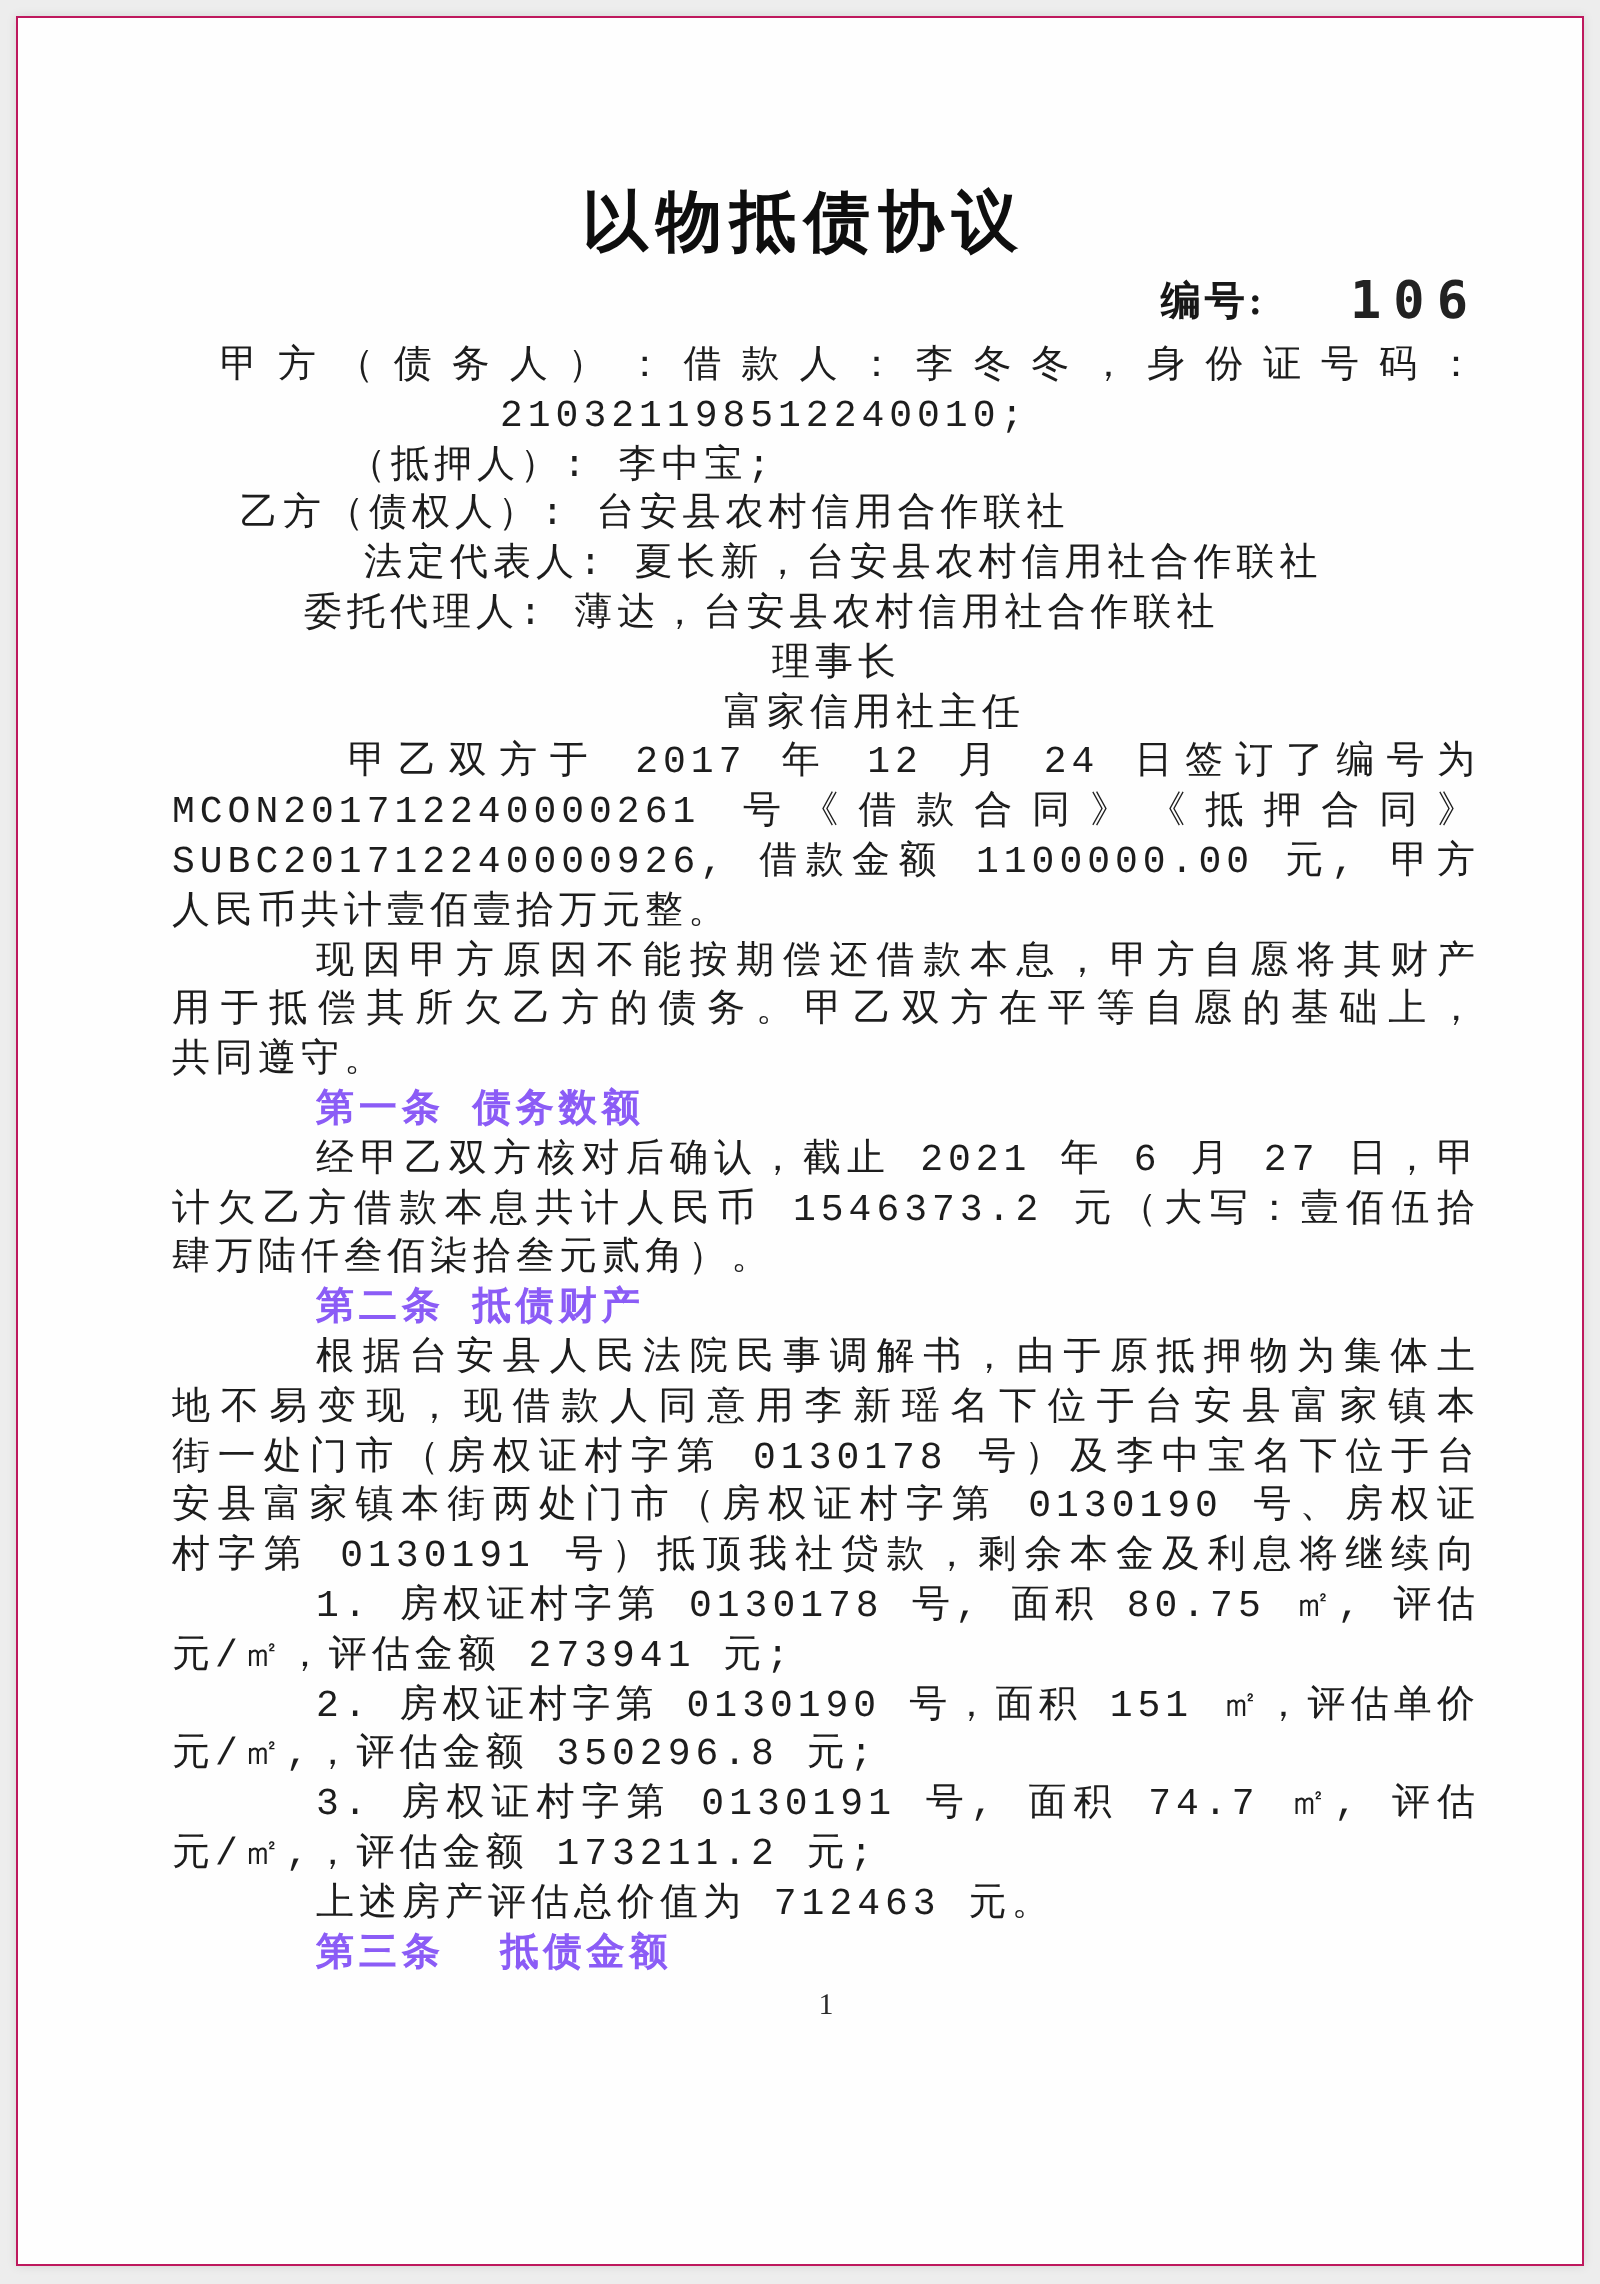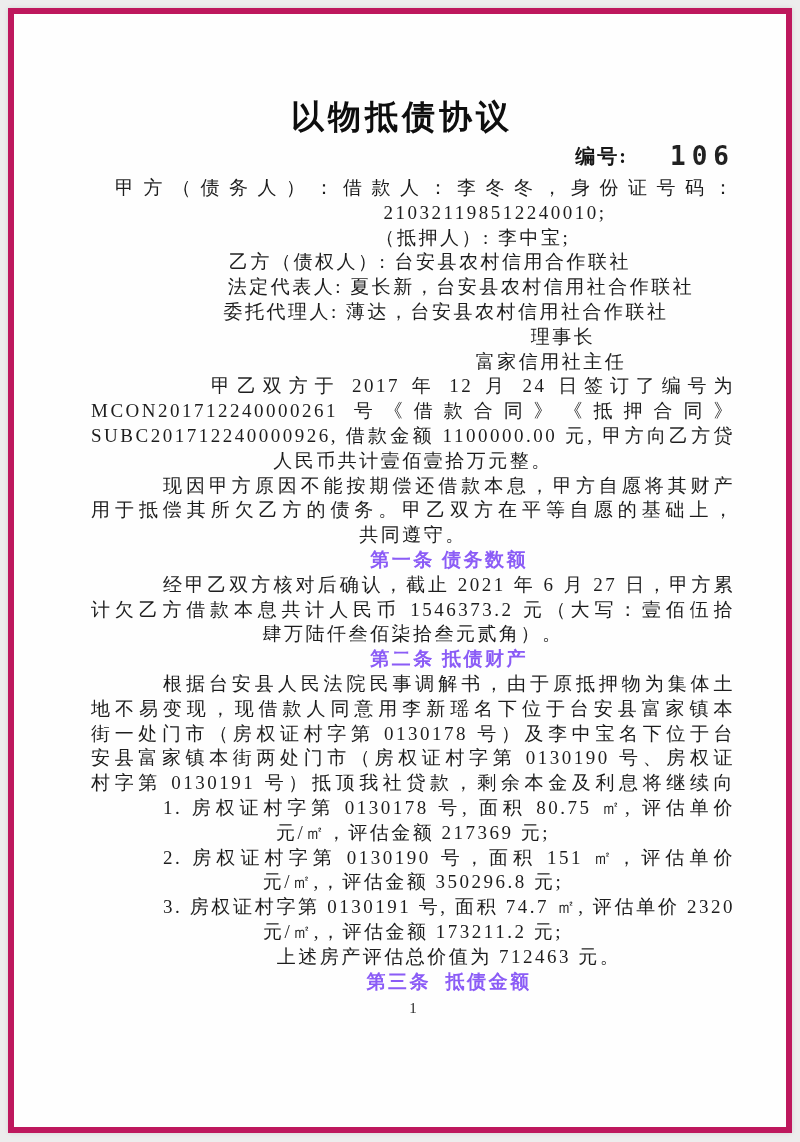--- a/index.html
+++ b/index.html
@@ -11,21 +11,21 @@
   .stage {
     position: relative;
     width: 800px; height: 1142px;
     overflow: hidden;
   }
   .page {
     position: absolute;
     left: 8px; top: 8px; right: 8px; bottom: 9px;
     background: #fefefe;
     box-shadow: 0 0 5px rgba(0,0,0,0.10);
-    border: 6px solid #be185d;
+    border: 1px solid #be185d;
     box-sizing: border-box;
     padding: 0 51px 0 77px; 
     color: #1f1f1f;
   }
   .doc-title {
     margin-top: 82px;
     height: 42px;
     line-height: 42px;
     text-align: center;
     font-size: 33px;
@@ -52,43 +52,42 @@
     display: inline-block;
     margin-left: 38px;
     font-family: "DejaVu Sans Mono", monospace;
     font-size: 26px;
     font-weight: bold;
     letter-spacing: 6px;
     color: #222;
     vertical-align: -2px;
     text-align: right;
   }
-  .body-text { margin-top: 4px; }
+  .body-text { margin-top: 4px; font-family: Liberation Mono, monospace; }
   .ln {
     line-height: 24.8px;
     height: 24.8px;
     font-size: 19px;
     letter-spacing: 2.5px;
     overflow: hidden;
     color: #1d1d1d;
-    text-align: center;
   }
   .j {
     text-align: justify;
     text-align-last: justify;
     text-justify: inter-ideograph;
   }
   .b { font-weight: bold; color: #8b5cf6; }
   .pre { white-space: pre-wrap; }
   .i24  { margin-left: 24px; }
   .i34  { margin-left: 34px; }
   .i64  { margin-left: 96px; }
   .i66  { margin-left: 66px; }
   .i72  { margin-left: 72px; }
-  .i80  { margin-left: 120px; }
+  .i80  { margin-left: 88px; }
   .i164 { margin-left: 164px; }
   .i276 { margin-left: 276px; }
   .i300 { margin-left: 300px; }
   .page-number {
     margin-top: 6px;
     text-align: center;
     font-size: 15px;
     letter-spacing: 0;
     color: #2a2a2a;
   }
@@ -126,21 +125,21 @@
       <div class="ln i72 j">经甲乙双方核对后确认，截止 2021 年 6 月 27 日，甲方累</div>
       <div class="ln j">计欠乙方借款本息共计人民币 1546373.2 元（大写：壹佰伍拾</div>
       <div class="ln">肆万陆仟叁佰柒拾叁元贰角）。</div>
       <div class="ln i72 b pre">第二条 抵债财产</div>
       <div class="ln i72 j">根据台安县人民法院民事调解书，由于原抵押物为集体土</div>
       <div class="ln j">地不易变现，现借款人同意用李新瑶名下位于台安县富家镇本</div>
       <div class="ln j">街一处门市（房权证村字第 0130178 号）及李中宝名下位于台</div>
       <div class="ln j">安县富家镇本街两处门市（房权证村字第 0130190 号、房权证</div>
       <div class="ln j">村字第 0130191 号）抵顶我社贷款，剩余本金及利息将继续向</div>
       <div class="ln i72 j">1. 房权证村字第 0130178 号, 面积 80.75 ㎡, 评估单价 2340</div>
-      <div class="ln">元/㎡，评估金额 217369 元;</div>
+      <div class="ln">元/㎡，评估金额 273941 元;</div>
       <div class="ln i72 j">2. 房权证村字第 0130190 号，面积 151 ㎡，评估单价 2320</div>
       <div class="ln">元/㎡,，评估金额 350296.8 元;</div>
       <div class="ln i72 j">3. 房权证村字第 0130191 号, 面积 74.7 ㎡, 评估单价 2320</div>
       <div class="ln">元/㎡,，评估金额 173211.2 元;</div>
       <div class="ln i72">上述房产评估总价值为 712463 元。</div>
       <div class="ln i72 b pre">第三条  抵债金额</div>
     </div>
 
     <div class="page-number">1</div>
 

